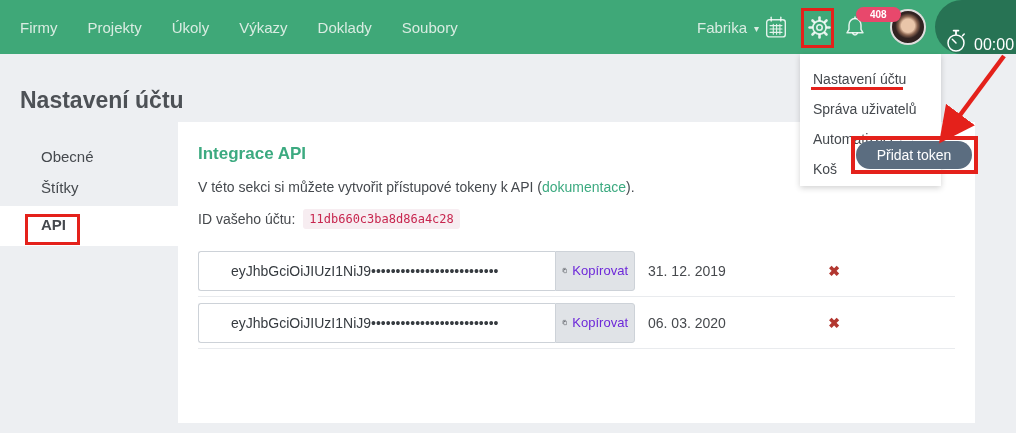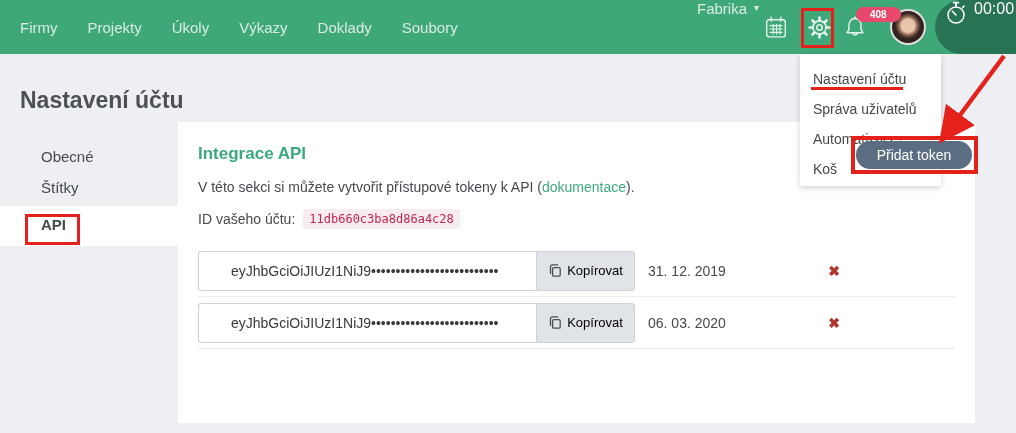--- a/index.html
+++ b/index.html
@@ -3,32 +3,32 @@
 <meta charset="utf-8">
 <style>
   body{margin:0;background:#fff}
   .screen{position:relative;width:1016px;height:433px;background:#edeff2;overflow:hidden;
           font-family:"Liberation Sans","DejaVu Sans",sans-serif;color:#46494d}
 
   
   .navbar{position:absolute;left:0;top:0;width:100%;height:54px;background:#3fa878;z-index:10}
   .nav-items{position:absolute;left:20px;top:0;height:54px;display:flex;gap:30px;align-items:center}
   .nav-item{color:#d9ece2;font-size:15px;cursor:pointer;white-space:nowrap}
-  .workspace{position:absolute;left:697px;top:0;height:54px;display:flex;align-items:flex-start;gap:7px;
+  .workspace{position:absolute;left:697px;top:0;height:54px;display:flex;align-items:center;gap:7px;
              color:#d9ece2;font-size:15px;cursor:pointer}
   .caret{font-size:10px;padding-top:2px}
   .icon-btn{position:absolute;top:0;height:54px;display:flex;align-items:center;cursor:pointer}
   #cal-btn{left:765px}#gear-btn{left:806px}#bell-btn{left:842px}
   .badge{position:absolute;left:856px;top:7px;background:#e8486c;color:#fff;font-size:10px;font-weight:bold;
          padding:2px 14px;border-radius:9px;z-index:12}
   .avatar{position:absolute;left:890px;top:9px;width:36px;height:36px;border-radius:50%;
           border:2px solid rgba(255,255,255,.85);box-sizing:border-box;cursor:pointer;
           background:radial-gradient(circle at 50% 46%,#e9c5a9 0%,#e9c5a9 28%,#8a6450 40%,#332422 54%,#221b1a 100%)}
   .timer{position:absolute;left:935px;top:0;width:81px;height:54px;background:#277354;
-         border-radius:27px 0 0 27px;display:flex;align-items:flex-start;gap:6px;padding-left:9px;
+         border-radius:27px 0 0 27px;display:flex;align-items:flex-end;gap:6px;padding-left:9px;
          box-sizing:border-box;color:#fff;font-size:16px;cursor:pointer}
 
   
   .page-title{position:absolute;left:20px;top:72px;font-size:23px;color:#4d5156}
   .content-panel{position:absolute;left:178px;top:122px;width:797px;height:301px;background:#fff}
   .sidebar-active-row{position:absolute;left:0;top:206px;width:178px;height:40px;background:#fff}
   .side-item{position:absolute;left:41px;font-size:15px;color:#45494e;cursor:pointer}
   #side-0{top:148px}#side-1{top:179px}#side-2{top:216px;font-weight:bold}
 
   .section-heading{position:absolute;left:198px;top:144px;font-size:17px;font-weight:bold;color:#3caa80}
@@ -44,22 +44,22 @@
          font-weight:bold;font-size:14px;color:#44484d}
   .trow{display:flex;height:51px;align-items:center;border-bottom:1px solid #e9ebee;font-size:14px}
   .c-name{width:110px;padding-left:5px}
   .c-token{width:450px}
   .c-date{width:172px}
   .c-del{width:20px;text-align:right}
   .input-group{display:flex;width:437px;height:40px;box-sizing:border-box}
   .token-input{flex:1;min-width:0;border:1px solid #cdd2d8;border-right:none;border-radius:3px 0 0 3px;
                padding:0 8px 0 32px;font-size:14px;color:#363b40;background:#fff;outline:none;
                font-family:"Liberation Sans","DejaVu Sans",sans-serif}
-  .copy-btn{width:99px;background:#e0e3e7;border:1px solid #cdd2d8;border-radius:0 3px 3px 0;
-            display:flex;align-items:center;justify-content:center;gap:5px;font-size:13px;color:#000000;
+  .copy-btn{width:80px;background:#e0e3e7;border:1px solid #cdd2d8;border-radius:0 3px 3px 0;
+            display:flex;align-items:center;justify-content:center;gap:5px;font-size:13px;color:#6d28d9;
             cursor:pointer;font-family:inherit}
   .del-btn{background:none;border:none;color:#b23730;font-size:14px;font-weight:bold;cursor:pointer;padding:0}
 
   
   .dropdown{position:absolute;left:800px;top:54px;width:141px;height:132px;background:#fff;
             box-shadow:0 2px 6px rgba(0,0,0,.18);z-index:30;padding-top:10px;box-sizing:border-box}
   .menu-item{height:30px;line-height:30px;padding-left:13px;font-size:14px;color:#45494e;cursor:pointer;
              white-space:nowrap}
   .beta{font-size:10px;color:#9aa0a6;vertical-align:sub;margin-left:2px}
   .add-btn{position:absolute;left:856px;top:141px;width:116px;height:28px;background:#5b6d80;color:#fff;

